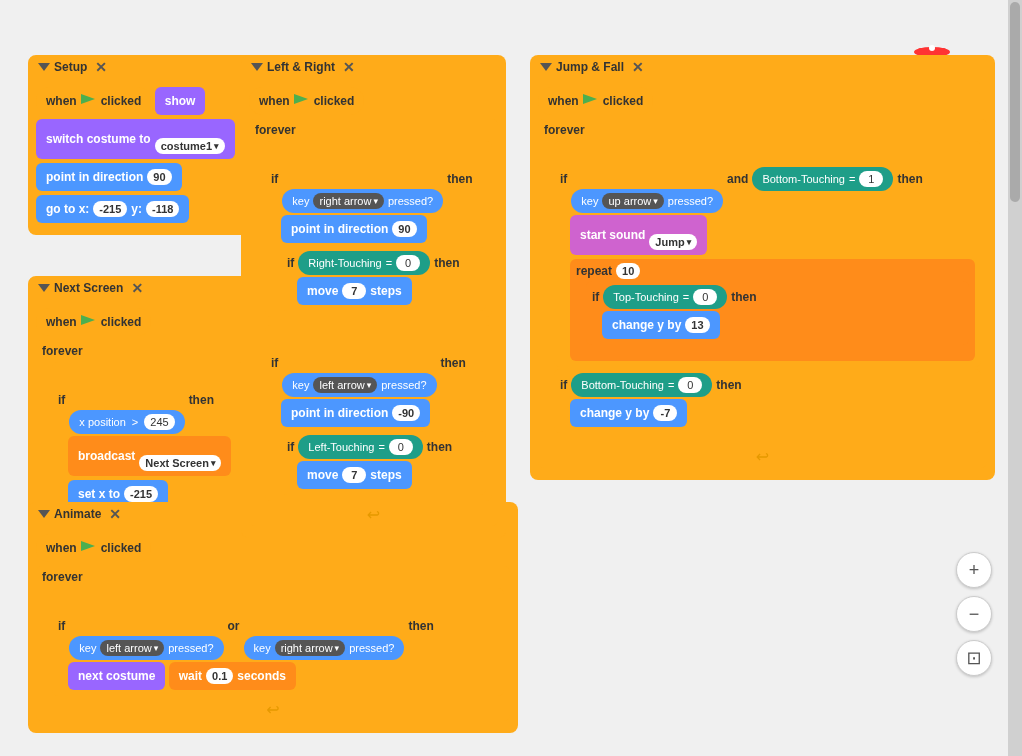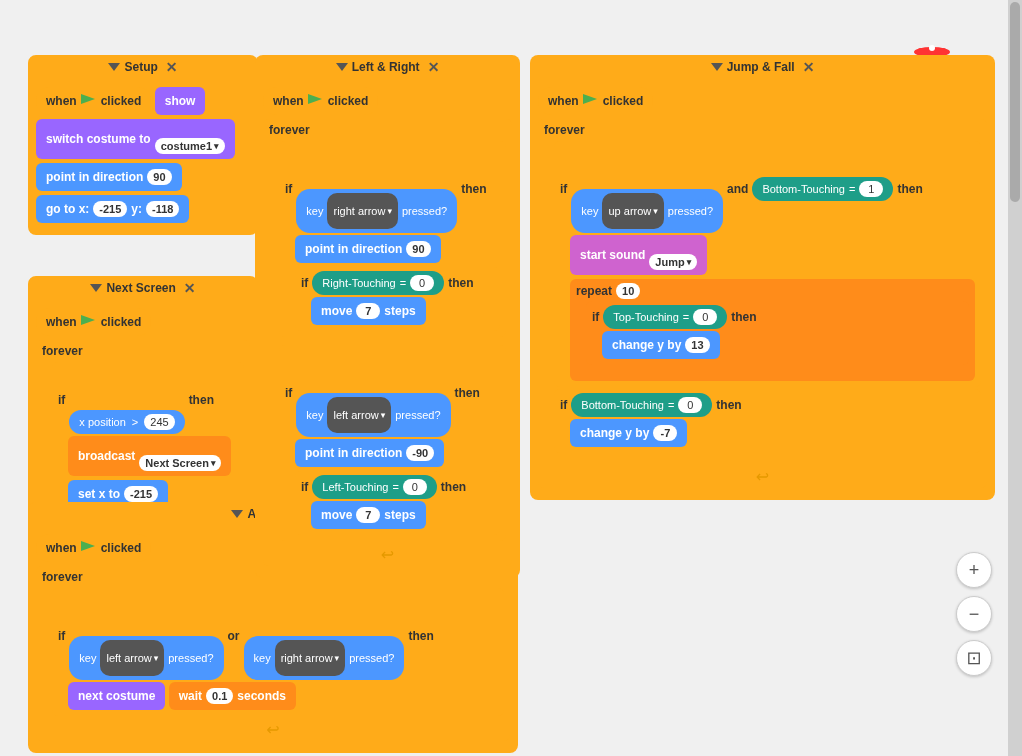--- a/index.html
+++ b/index.html
@@ -68,21 +68,21 @@
       background: transparent;
     }
 
     
     .panel-header {
       background: #ffab19;
       border-radius: 8px 8px 0 0;
       padding: 4px 10px;
       display: flex;
       align-items: center;
-      justify-content: center;
+      justify-content: flex-start;
       font-weight: bold;
       font-size: 12px;
       color: #333;
       min-width: 100px;
     }
     .panel-header .triangle {
       width: 0; height: 0;
       border-left: 6px solid transparent;
       border-right: 6px solid transparent;
       border-top: 8px solid #555;
@@ -129,21 +129,21 @@
       color: #333;
       font-size: 11px;
       display: inline-flex;
       align-items: center;
       gap: 2px;
       margin-top: 14px;
     }
     .dropdown-dark {
       background: #555;
       border-radius: 10px;
-      padding: 12px 6px;
+      padding: 2px 6px;
       color: white;
       font-size: 11px;
       display: inline-flex;
       align-items: center;
       gap: 2px;
     }
     .dropdown::after, .dropdown-dark::after {
       content: '▾';
       font-size: 9px;
     }
@@ -371,21 +371,21 @@
               <span class="val-field">0.1</span>
               <span>seconds</span>
             </div>
           </div>
         </div>
         <div class="tail-icon">↩</div>
       </div>
     </div>
   </div>
 
-  <div class="block-group" style="left:255px; top:55px; width:265px;">
+  <div class="block-group" style="left:241px; top:55px; width:265px;">
     <div class="panel-header">
       <span><span class="triangle"></span><span>Left &amp; Right</span></span>
       <span class="close-x">✕</span>
     </div>
     <div class="panel-body">
       
       <div class="block" style="background:#ffab19; color:#333; border-radius:20px; padding:4px 10px;">
         <span>when</span>
         <svg width="16" height="14" viewBox="0 0 16 14">
             <polygon points="0,0 14,5 0,10" fill="#4caf50"></polygon>

